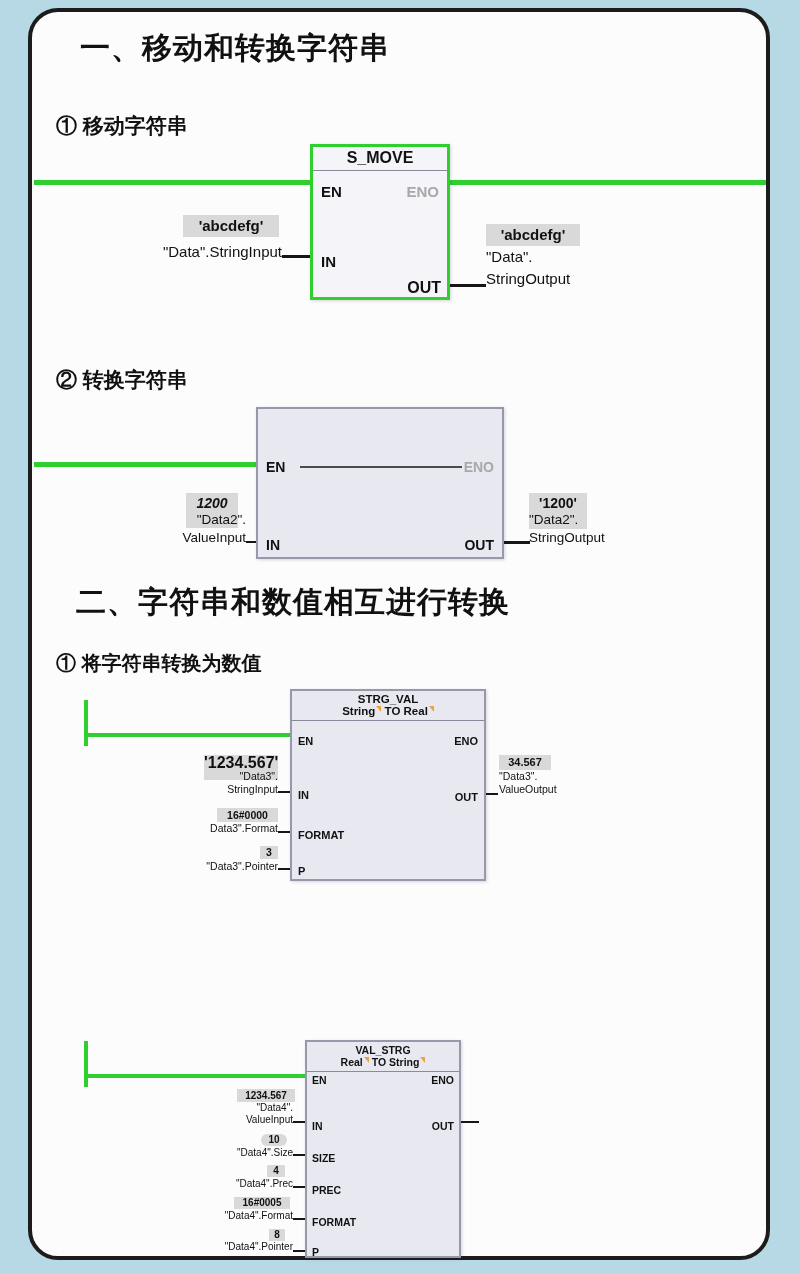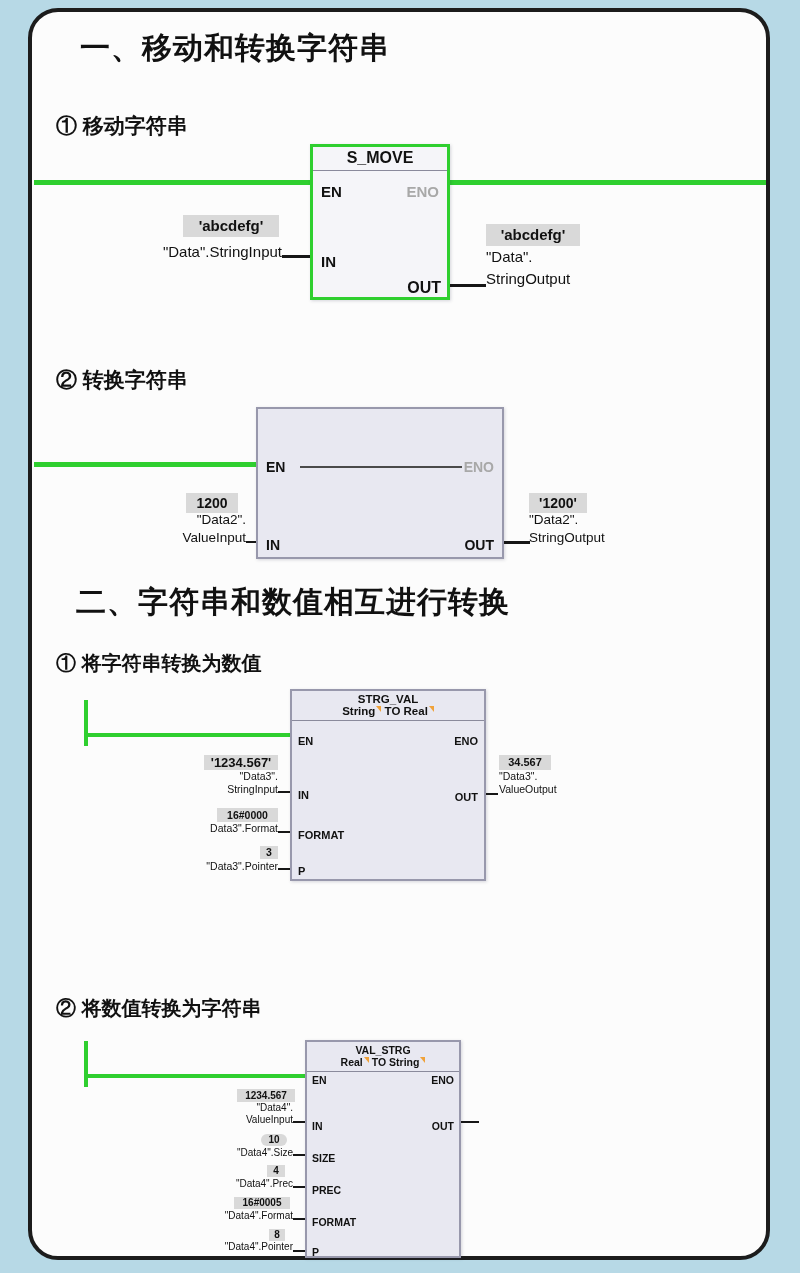--- a/index.html
+++ b/index.html
@@ -68,26 +68,26 @@
   <div class="rail" style="left:34px;top:462px;width:222px;height:5px;"></div>
 
   <div class="fb" style="left:256px;top:407px;width:248px;height:152px;">
     <div class="pin" style="left:8px;top:50px;font-size:14px;">EN</div>
     <div class="wire" style="left:42px;top:57px;width:162px;height:2px;background:#4a4a4a;"></div>
     <div class="pin pin-gray" style="right:8px;top:50px;font-size:14px;">ENO</div>
     <div class="pin" style="left:8px;top:128px;font-size:14px;">IN</div>
     <div class="pin" style="right:8px;top:128px;font-size:14px;">OUT</div>
   </div>
 
-  <div class="val-box" style="left:186px;top:493px;width:52px;height:20px;line-height:20px;font-size:14px;">1200</div>
+  <div class="val-box" style="left:186px;top:493px;width:52px;height:35px;line-height:20px;font-size:14px;font-style:italic;">1200</div>
   <div class="operand t-right" style="left:150px;top:512px;width:96px;font-size:13.5px;">"Data2".</div>
   <div class="operand t-right" style="left:130px;top:530px;width:116px;font-size:13.5px;">ValueInput</div>
   <div class="wire" style="left:246px;top:541px;width:10px;height:2px;"></div>
 
-  <div class="val-box" style="left:529px;top:493px;width:58px;height:20px;line-height:20px;font-size:14px;">'1200'</div>
+  <div class="val-box" style="left:529px;top:493px;width:58px;height:36px;line-height:20px;font-size:14px;">'1200'</div>
   <div class="operand" style="left:529px;top:512px;font-size:13.5px;">"Data2".</div>
   <div class="operand" style="left:529px;top:530px;font-size:13.5px;">StringOutput</div>
   <div class="wire" style="left:504px;top:541px;width:26px;height:3px;"></div>
 
   <div class="sec-title" style="left:60px;top:582px;">二、字符串和数值相互进行转换</div>
   <div class="sub-heading" style="left:56px;top:650px;font-size:20px;">① 将字符串转换为数值</div>
 
   <div class="rail" style="left:84px;top:700px;width:4px;height:46px;"></div>
   <div class="rail" style="left:84px;top:733px;width:206px;height:4px;"></div>
 
@@ -101,39 +101,38 @@
       </div>
     </div>
     <div class="pin" style="left:6px;top:44px;font-size:11px;">EN</div>
     <div class="pin" style="right:6px;top:44px;font-size:11px;">ENO</div>
     <div class="pin" style="left:6px;top:98px;font-size:11px;">IN</div>
     <div class="pin" style="left:6px;top:138px;font-size:11px;">FORMAT</div>
     <div class="pin" style="left:6px;top:174px;font-size:11px;">P</div>
     <div class="pin" style="right:6px;top:100px;font-size:11px;">OUT</div>
   </div>
 
-  <div class="val-box" style="left:204px;top:755px;width:74px;height:15px;line-height:15px;font-size:13px;">'1234.567'</div>
+  <div class="val-box" style="left:204px;top:755px;width:74px;height:25px;line-height:15px;font-size:16px;">'1234.567'</div>
   <div class="operand t-right" style="left:198px;top:770px;width:80px;font-size:10.5px;">"Data3".</div>
   <div class="operand t-right" style="left:188px;top:783px;width:90px;font-size:10.5px;">StringInput</div>
   <div class="wire" style="left:278px;top:791px;width:12px;height:2px;"></div>
 
   <div class="val-box" style="left:217px;top:808px;width:61px;height:14px;line-height:14px;font-size:10.5px;">16#0000</div>
   <div class="operand t-right" style="left:173px;top:822px;width:105px;font-size:10.5px;">Data3".Format</div>
   <div class="wire" style="left:278px;top:831px;width:12px;height:2px;"></div>
 
   <div class="val-box" style="left:260px;top:846px;width:18px;height:13px;line-height:13px;font-size:10.5px;">3</div>
   <div class="operand t-right" style="left:173px;top:860px;width:105px;font-size:10.5px;">"Data3".Pointer</div>
   <div class="wire" style="left:278px;top:868px;width:12px;height:2px;"></div>
 
   <div class="val-box" style="left:499px;top:755px;width:52px;height:15px;line-height:15px;font-size:11px;">34.567</div>
   <div class="operand" style="left:499px;top:770px;font-size:10.5px;">"Data3".</div>
   <div class="operand" style="left:499px;top:783px;font-size:10.5px;">ValueOutput</div>
   <div class="wire" style="left:486px;top:793px;width:12px;height:2px;"></div>
 
-  <div class="sub-heading" style="left:56px;top:995px;font-size:20px;">② 将数值转换为字符串</div>
   <div class="rail" style="left:84px;top:1041px;width:4px;height:46px;"></div>
   <div class="rail" style="left:84px;top:1074px;width:221px;height:4px;"></div>
 
   <div class="fb" style="left:305px;top:1040px;width:156px;height:218px;">
     <div class="fb-head">
       <div style="font-size:10.5px;">VAL_STRG</div>
       <div class="fb-sub" style="font-size:10.5px;">
         <span>Real</span><span class="tmark" style="border-top-width:6px;border-left-width:5px;"></span>
         <span>TO</span>
         <span>String</span><span class="tmark" style="border-top-width:6px;border-left-width:5px;"></span>

